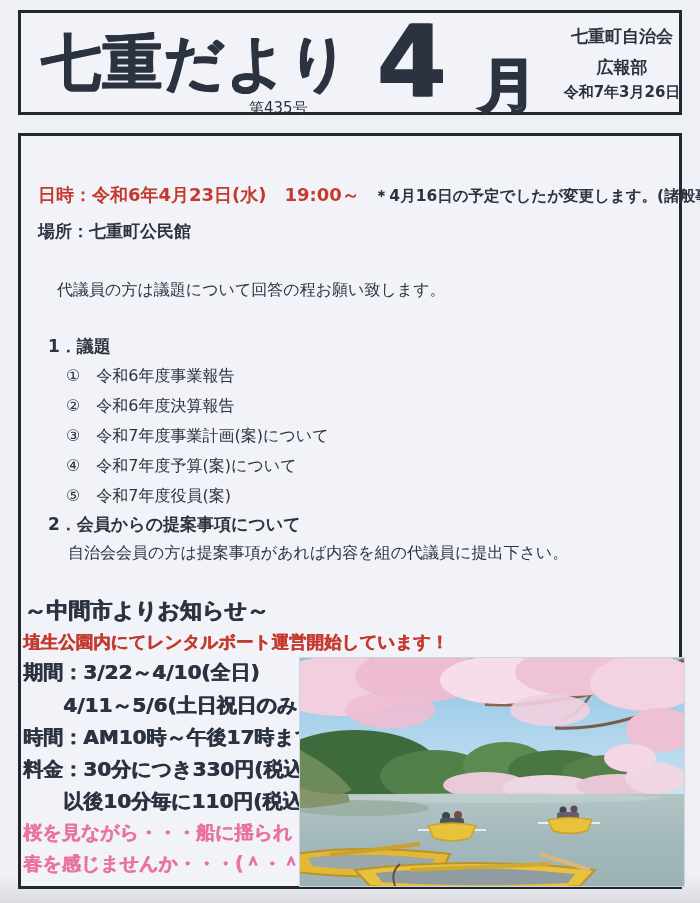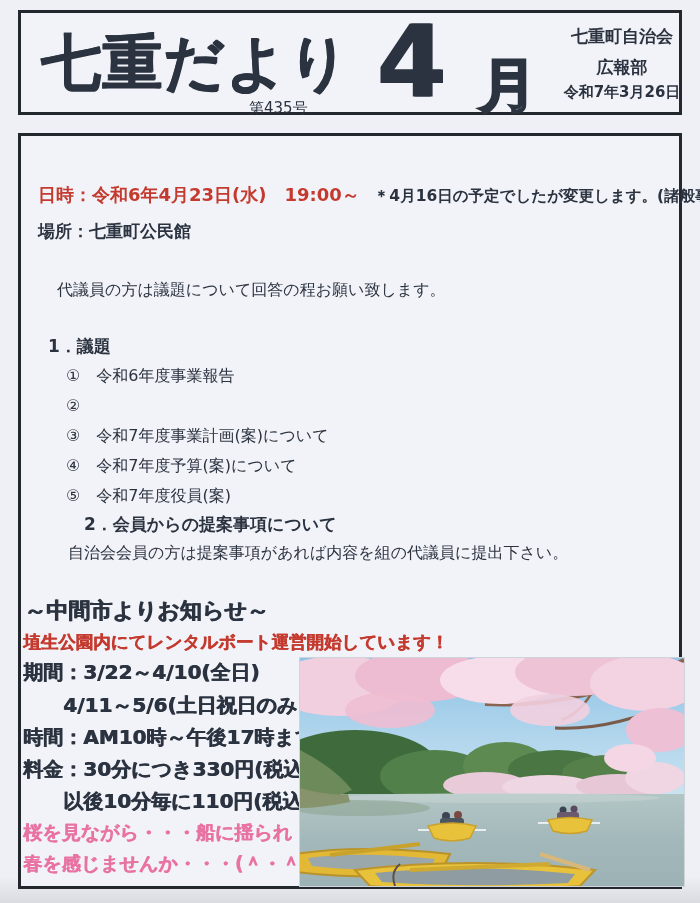--- a/index.html
+++ b/index.html
@@ -42,21 +42,21 @@
     text-shadow:1px 0 var(--ink),0 1px var(--ink),1px 1px var(--ink);}
   .dt-row{left:17px;top:47px;display:flex;gap:14px;align-items:baseline;}
   .dt-red{color:var(--red);font-size:18px;font-weight:800;}
   .dt-note{font-size:15.5px;font-weight:800;}
   .place{left:17px;top:84px;font-size:17px;font-weight:800;}
   .body-line{font-size:16px;font-weight:500;}
   .b1{left:36px;top:112px;}
   .b2{left:36px;top:144px;}
   .agenda-h{left:27px;top:199px;font-size:17px;font-weight:600;}
   .agenda-item{left:45px;display:flex;gap:16px;font-size:16px;font-weight:500;}
-  .proposal-h{left:27px;top:377px;font-size:17px;font-weight:600;margin-left:36px;}
+  .proposal-h{left:27px;top:377px;font-size:17px;font-weight:600;}
   .proposal-b{left:47px;top:407px;font-size:16px;font-weight:500;}
 
   
   .notice-h{left:3px;top:460px;font-size:22px;font-weight:900;
     text-shadow:1px 0 var(--ink);}
   .notice-red{left:2px;top:494px;font-size:17.5px;font-weight:900;color:var(--red);
     text-shadow:0.7px 0 var(--red);}
   .detail{font-size:20px;font-weight:800;text-shadow:0.8px 0 var(--ink);}
   .d1{left:2px;top:523px;}
   .d2{left:42px;top:556px;}
@@ -98,20 +98,21 @@
   <div class="abs body-line b2">代議員の方は議題について回答の程お願い致します。</div>
 
   <div class="abs agenda-h">1．議題</div>
 
   <div class="abs agenda-item" style="top:230px">
     <span>①</span>
     <span>令和6年度事業報告</span>
   </div>
   <div class="abs agenda-item" style="top:260px">
     <span>②</span>
+    <span>令和6年度決算報告</span>
   </div>
   <div class="abs agenda-item" style="top:290px">
     <span>③</span>
     <span>令和7年度事業計画(案)について</span>
   </div>
   <div class="abs agenda-item" style="top:320px">
     <span>④</span>
     <span>令和7年度予算(案)について</span>
   </div>
   <div class="abs agenda-item" style="top:350px">

